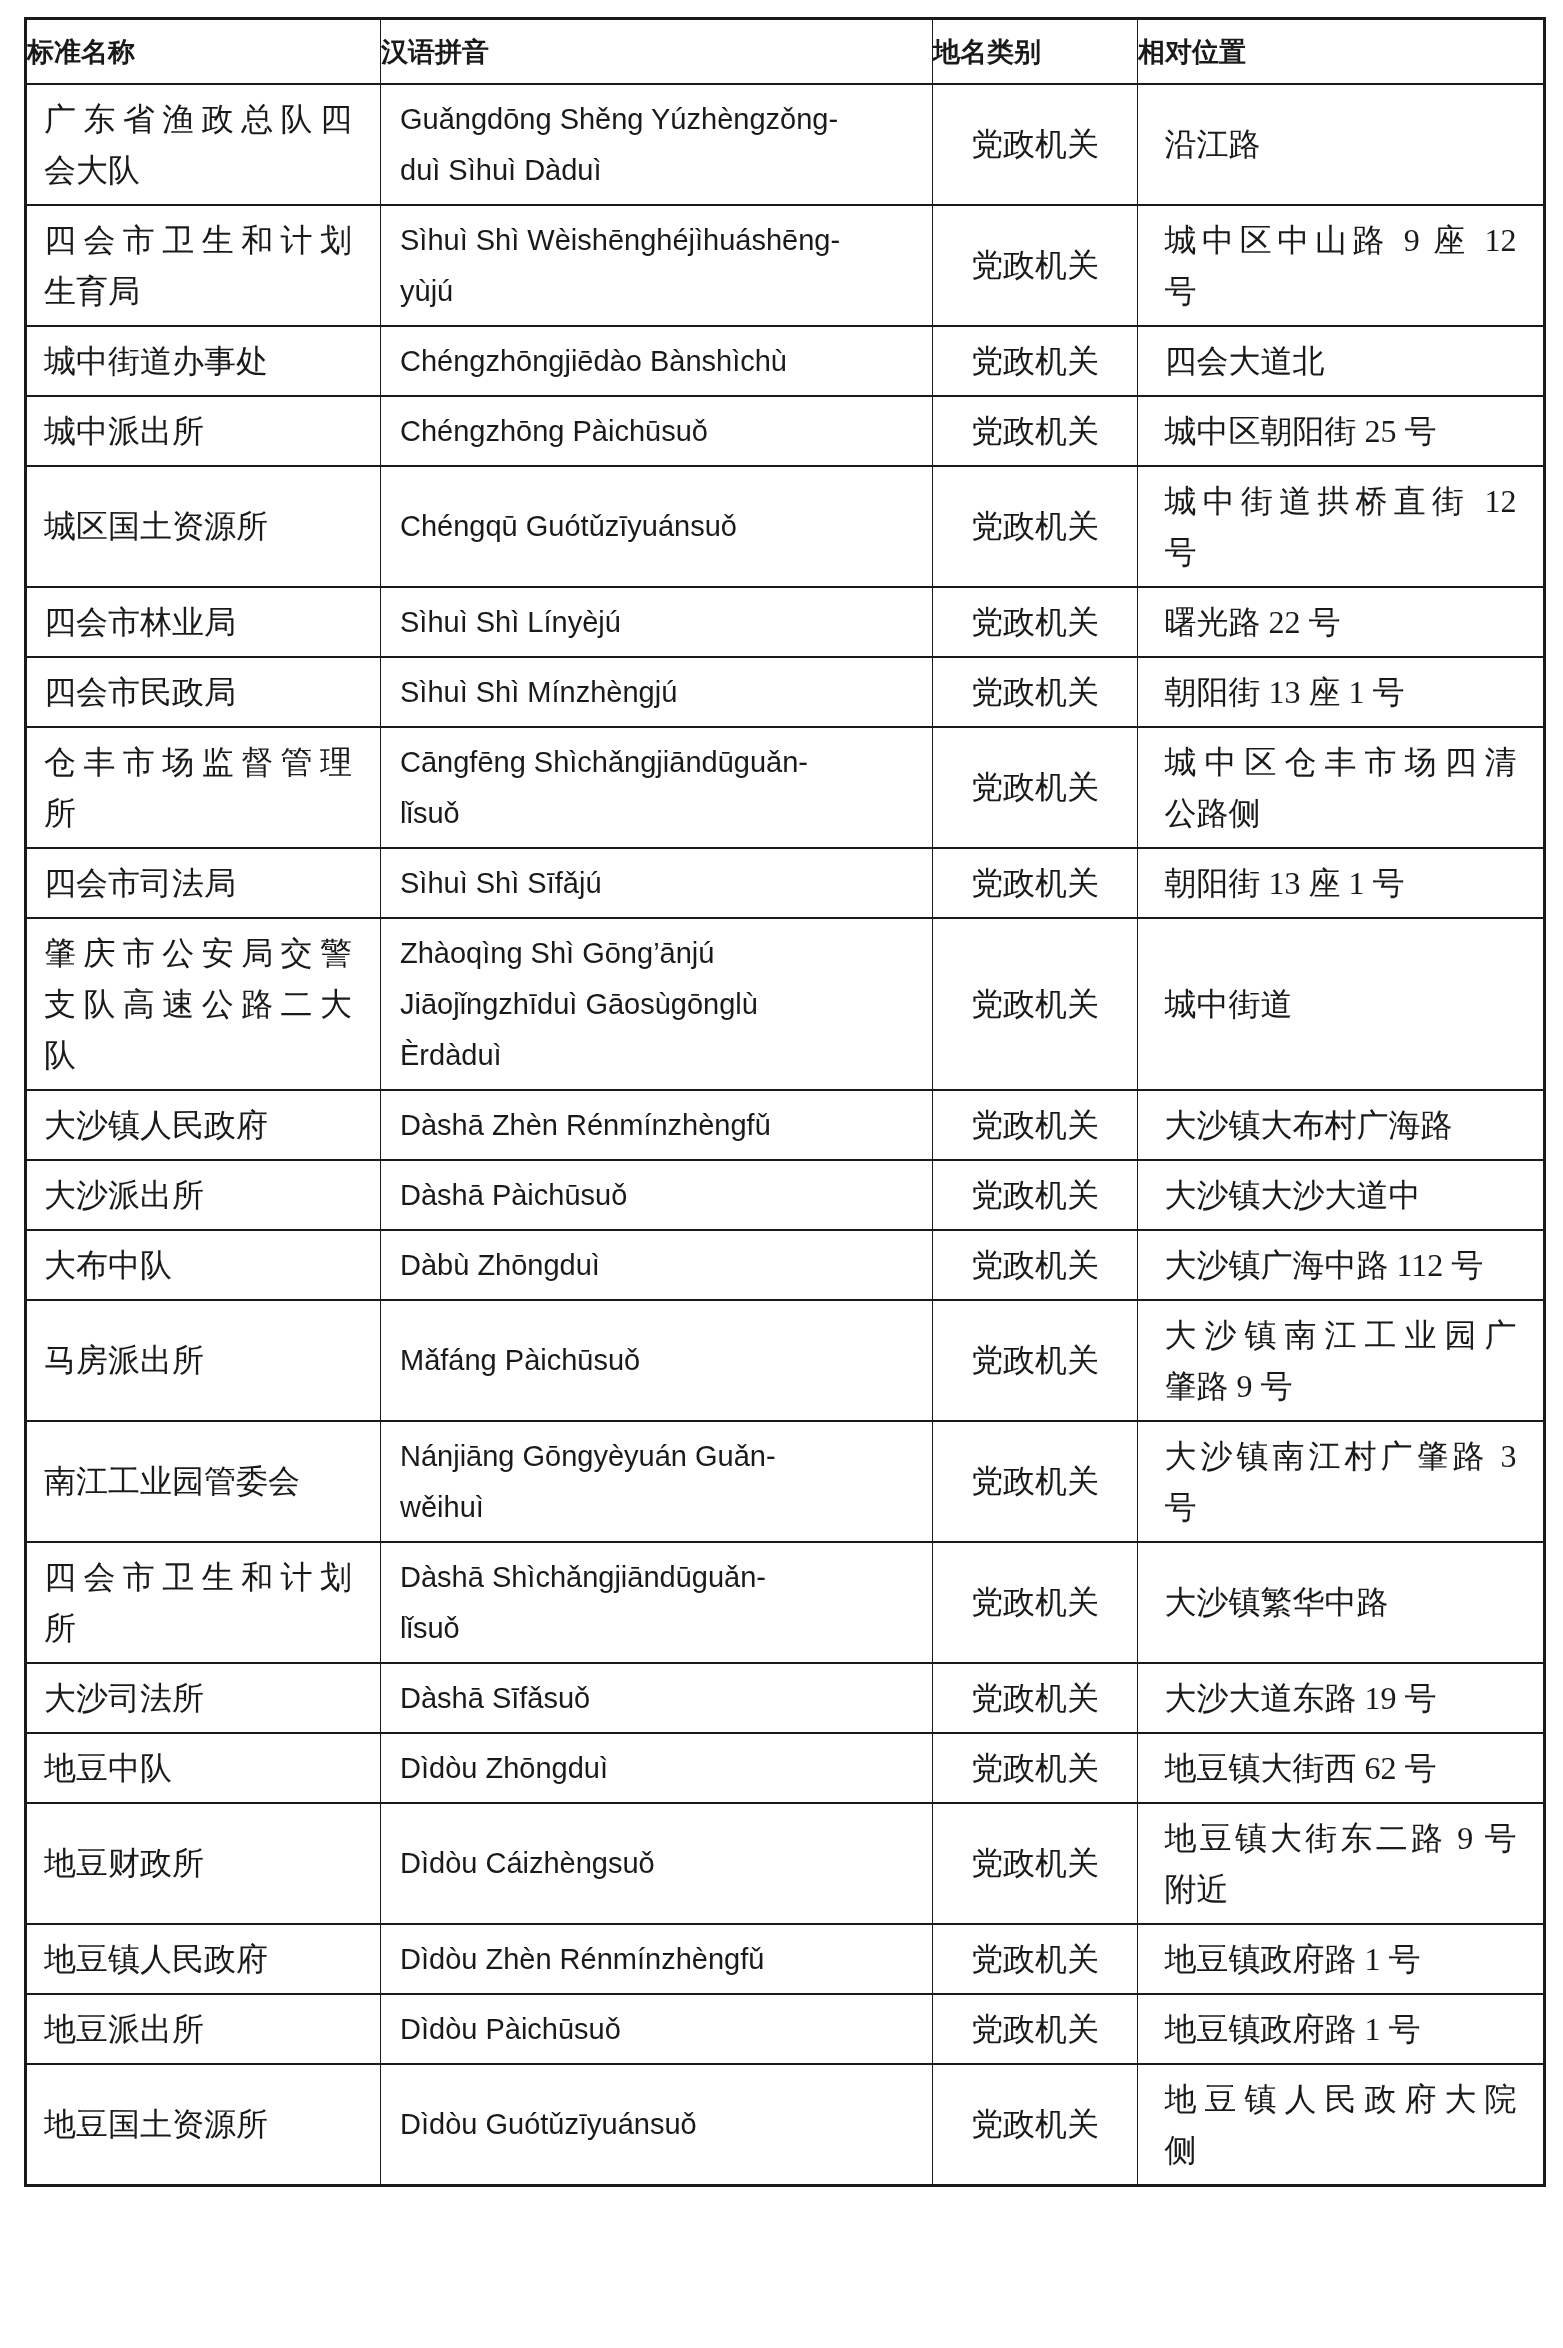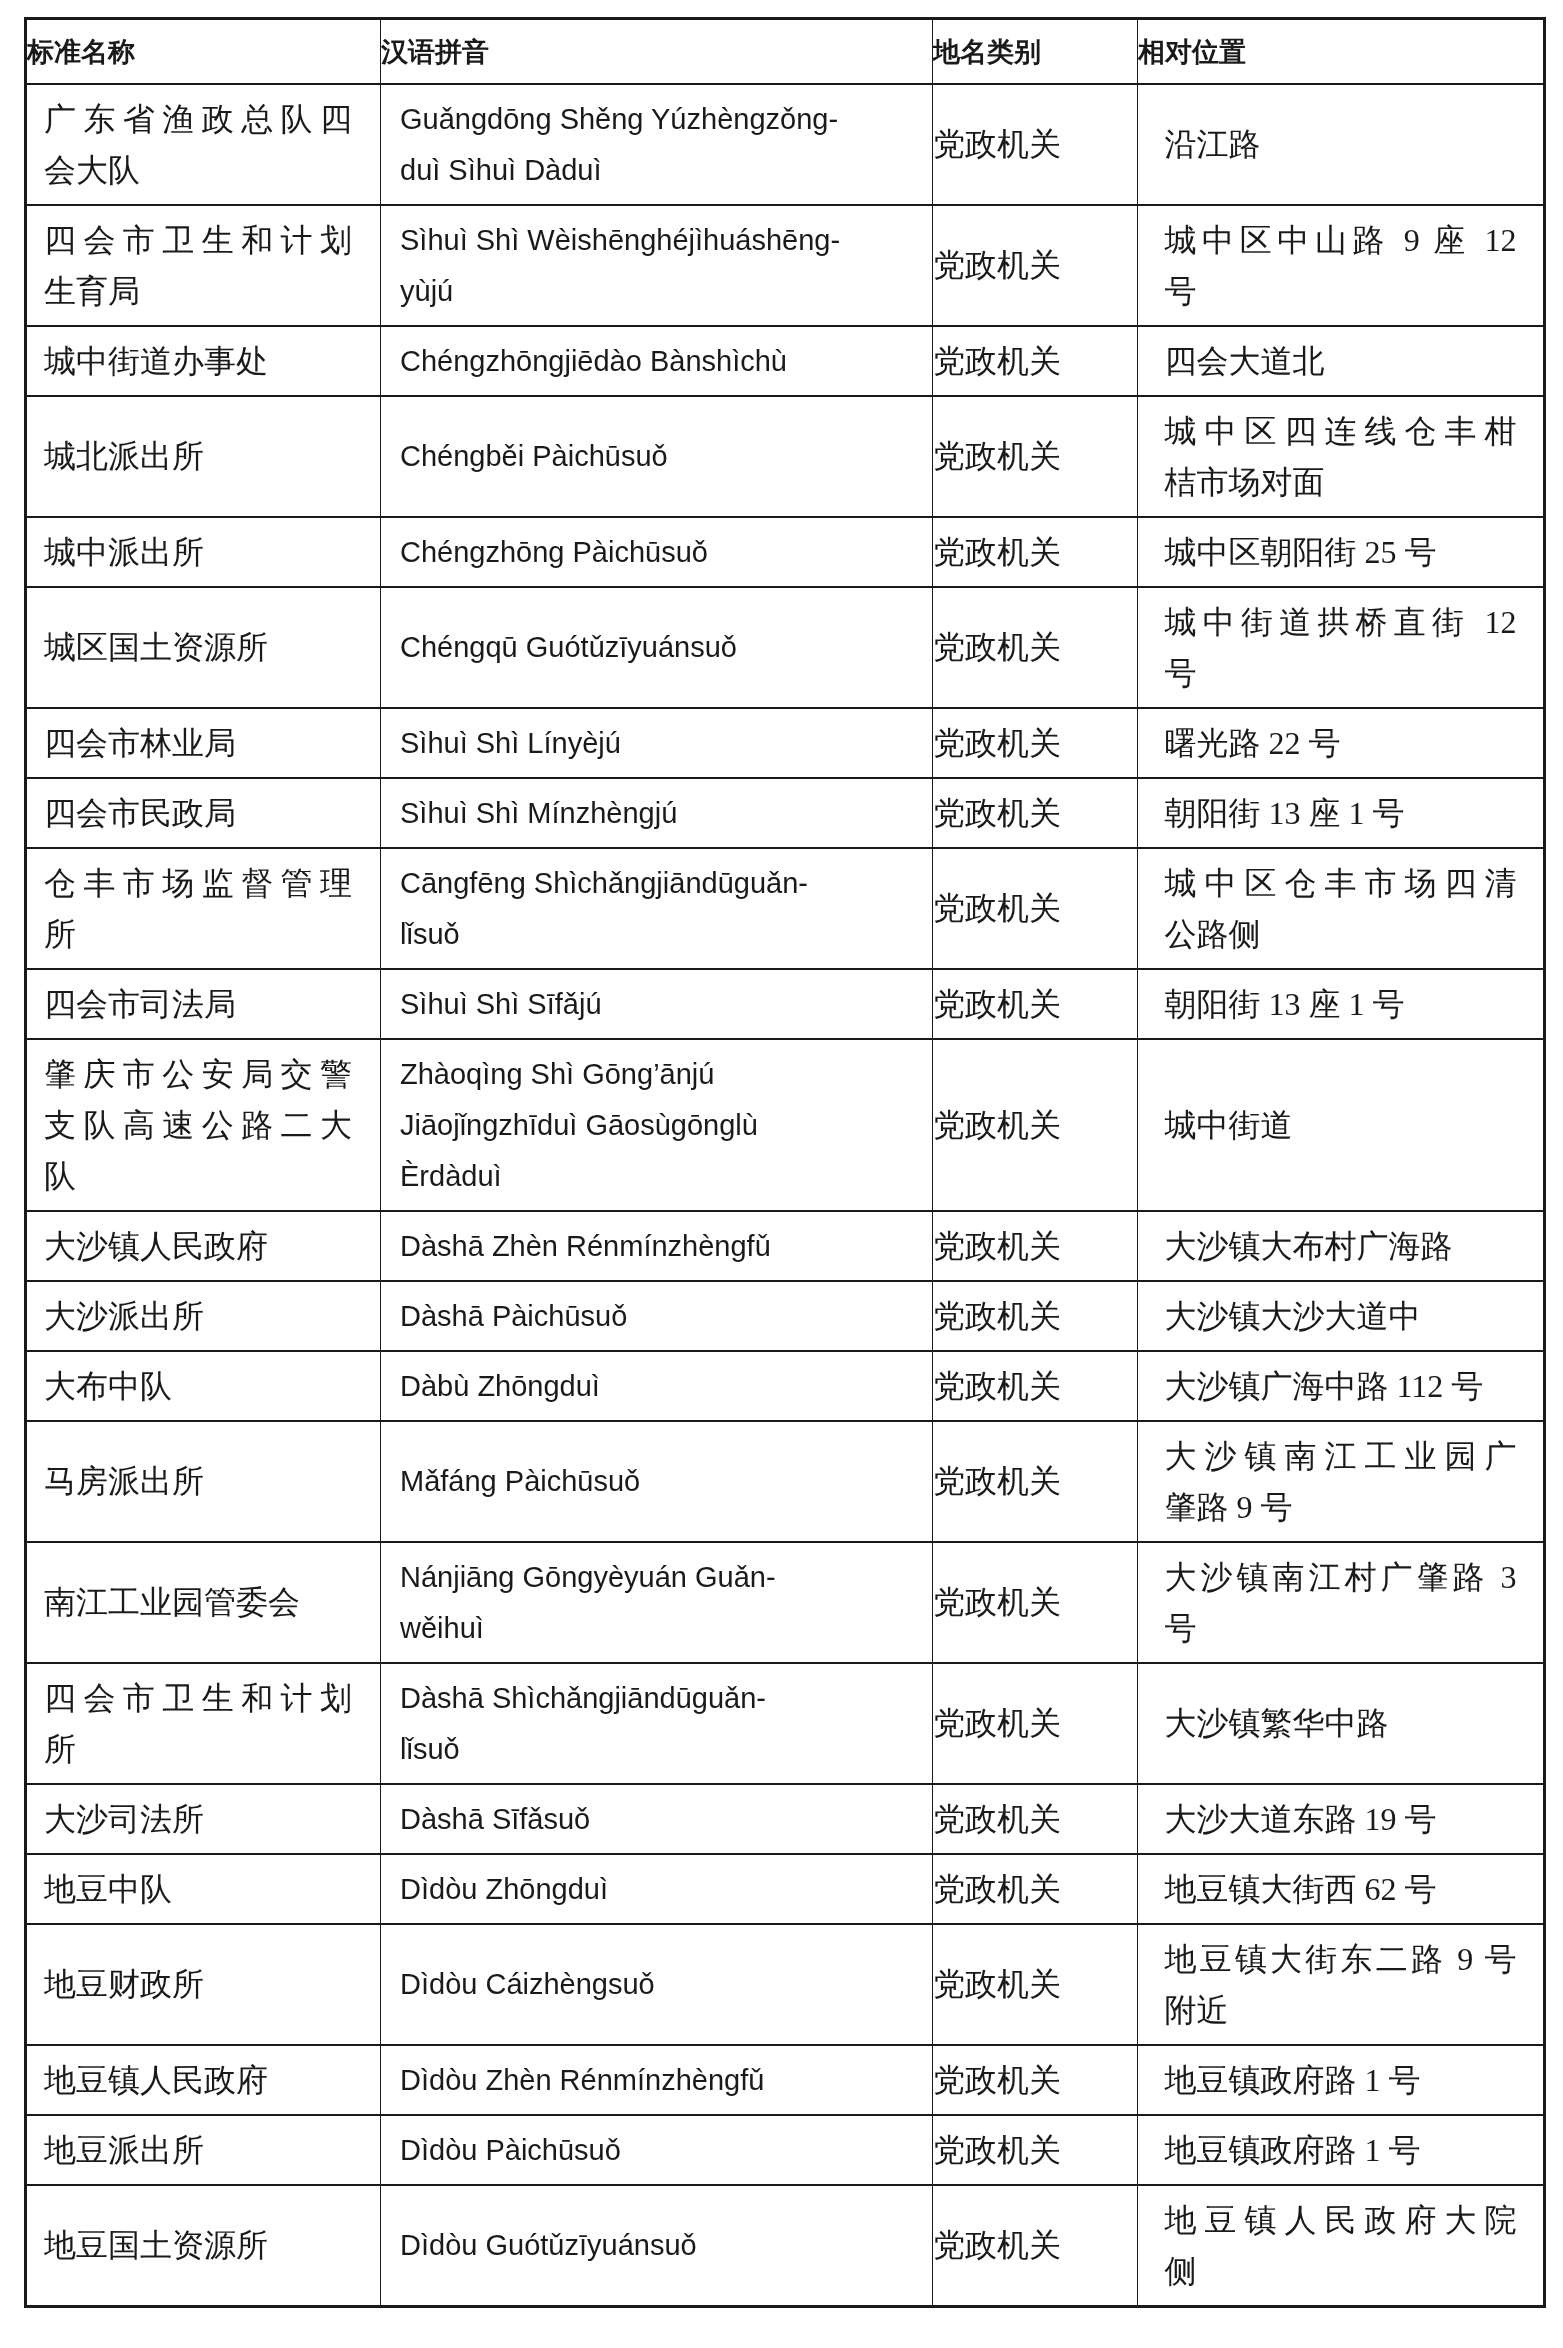--- a/index.html
+++ b/index.html
@@ -39,21 +39,21 @@
     line-height:51px;
     padding:8.5px 0;
   }
   .c-name{text-align:left;padding-left:17px;padding-right:28px}
   .c-pinyin{
     font-family:"Liberation Sans","DejaVu Sans",sans-serif;
     font-size:29px;
     text-align:left;
     padding-left:19px;padding-right:9.5px;margin-left:46px;
   }
-  .c-cat{text-align:left}
+  .c-cat{text-align:center}
   .c-loc{text-align:left;padding-left:26.5px;padding-right:26.5px}
   
   .jfull{text-align:justify;text-align-last:justify}
 </style>
 </head>
 <body>
 
 <div class="page">
   <table class="names">
     <colgroup>
@@ -98,29 +98,20 @@
             <div>号</div>
           </td>
       </tr>
       <tr>
         <td class="c-name justify">城中街道办事处</td>
         <td class="c-pinyin">Chéngzhōngjiēdào Bànshìchù</td>
         <td class="c-cat">党政机关</td>
         <td class="c-loc justify">四会大道北</td>
       </tr>
       <tr>
-        <td class="c-name justify">城北派出所</td>
-        <td class="c-pinyin">Chéngběi Pàichūsuǒ</td>
-        <td class="c-cat">党政机关</td>
-        <td class="c-loc justify">
-            <div class="jfull">城中区四连线仓丰柑</div>
-            <div>桔市场对面</div>
-          </td>
-      </tr>
-      <tr>
         <td class="c-name justify">城中派出所</td>
         <td class="c-pinyin">Chéngzhōng Pàichūsuǒ</td>
         <td class="c-cat">党政机关</td>
         <td class="c-loc justify">城中区朝阳街 25 号</td>
       </tr>
       <tr>
         <td class="c-name justify">城区国土资源所</td>
         <td class="c-pinyin">Chéngqū Guótǔzīyuánsuǒ</td>
         <td class="c-cat">党政机关</td>
         <td class="c-loc justify">

